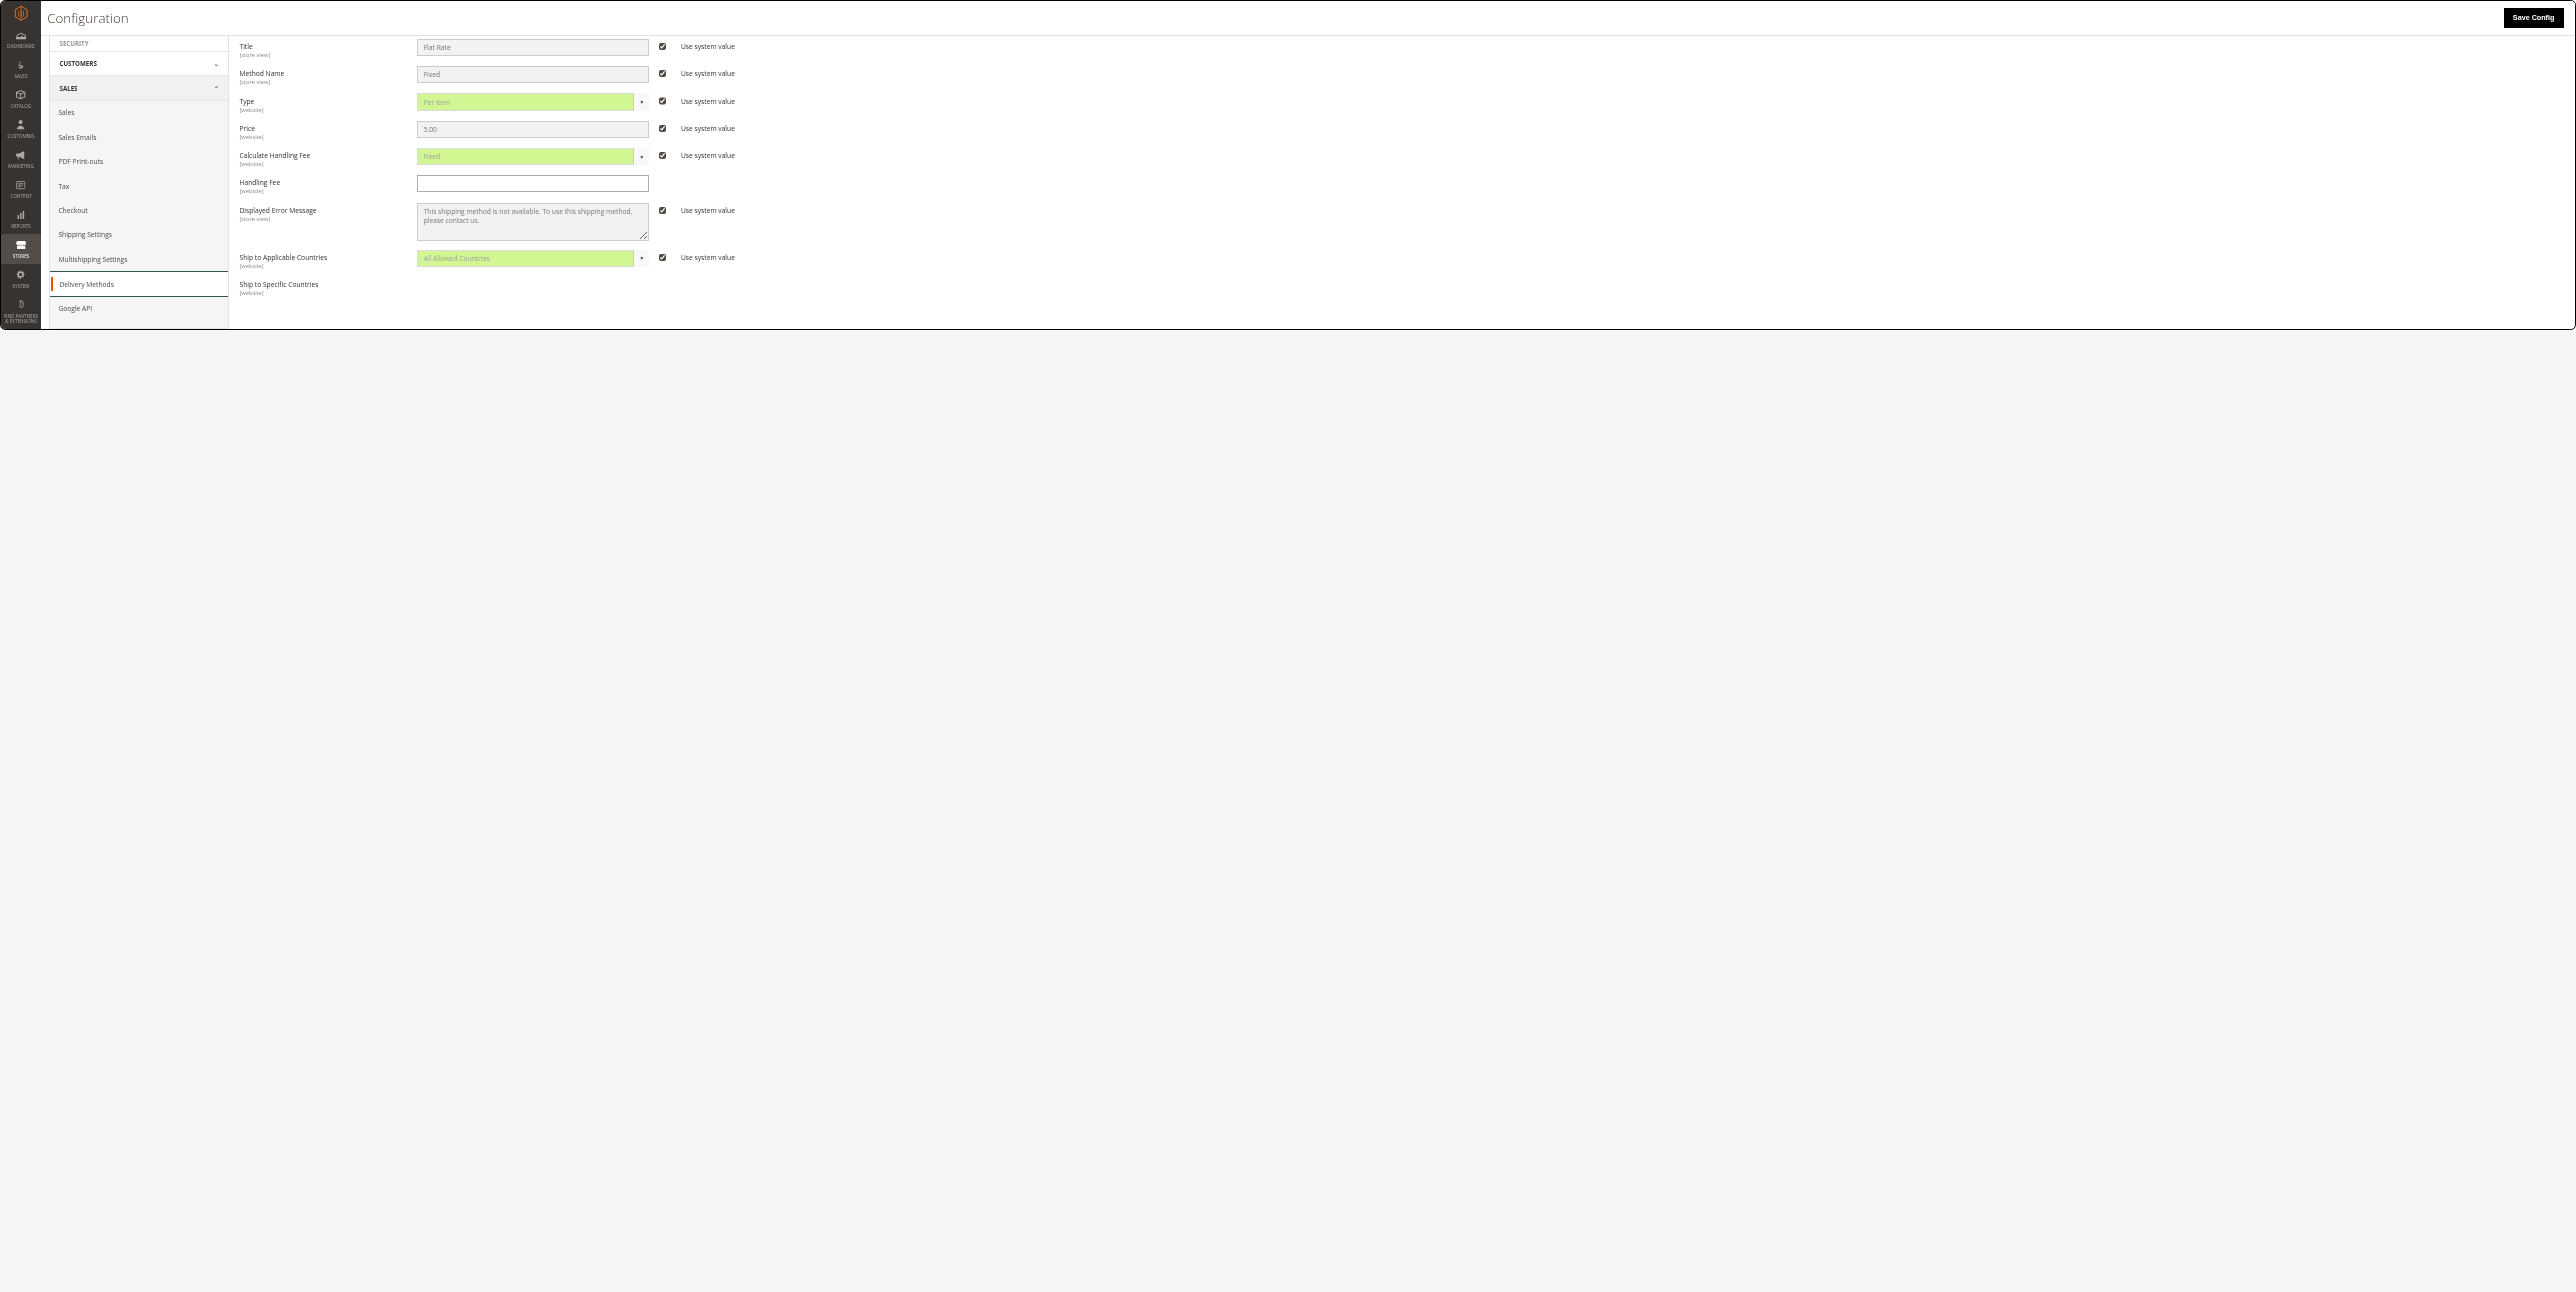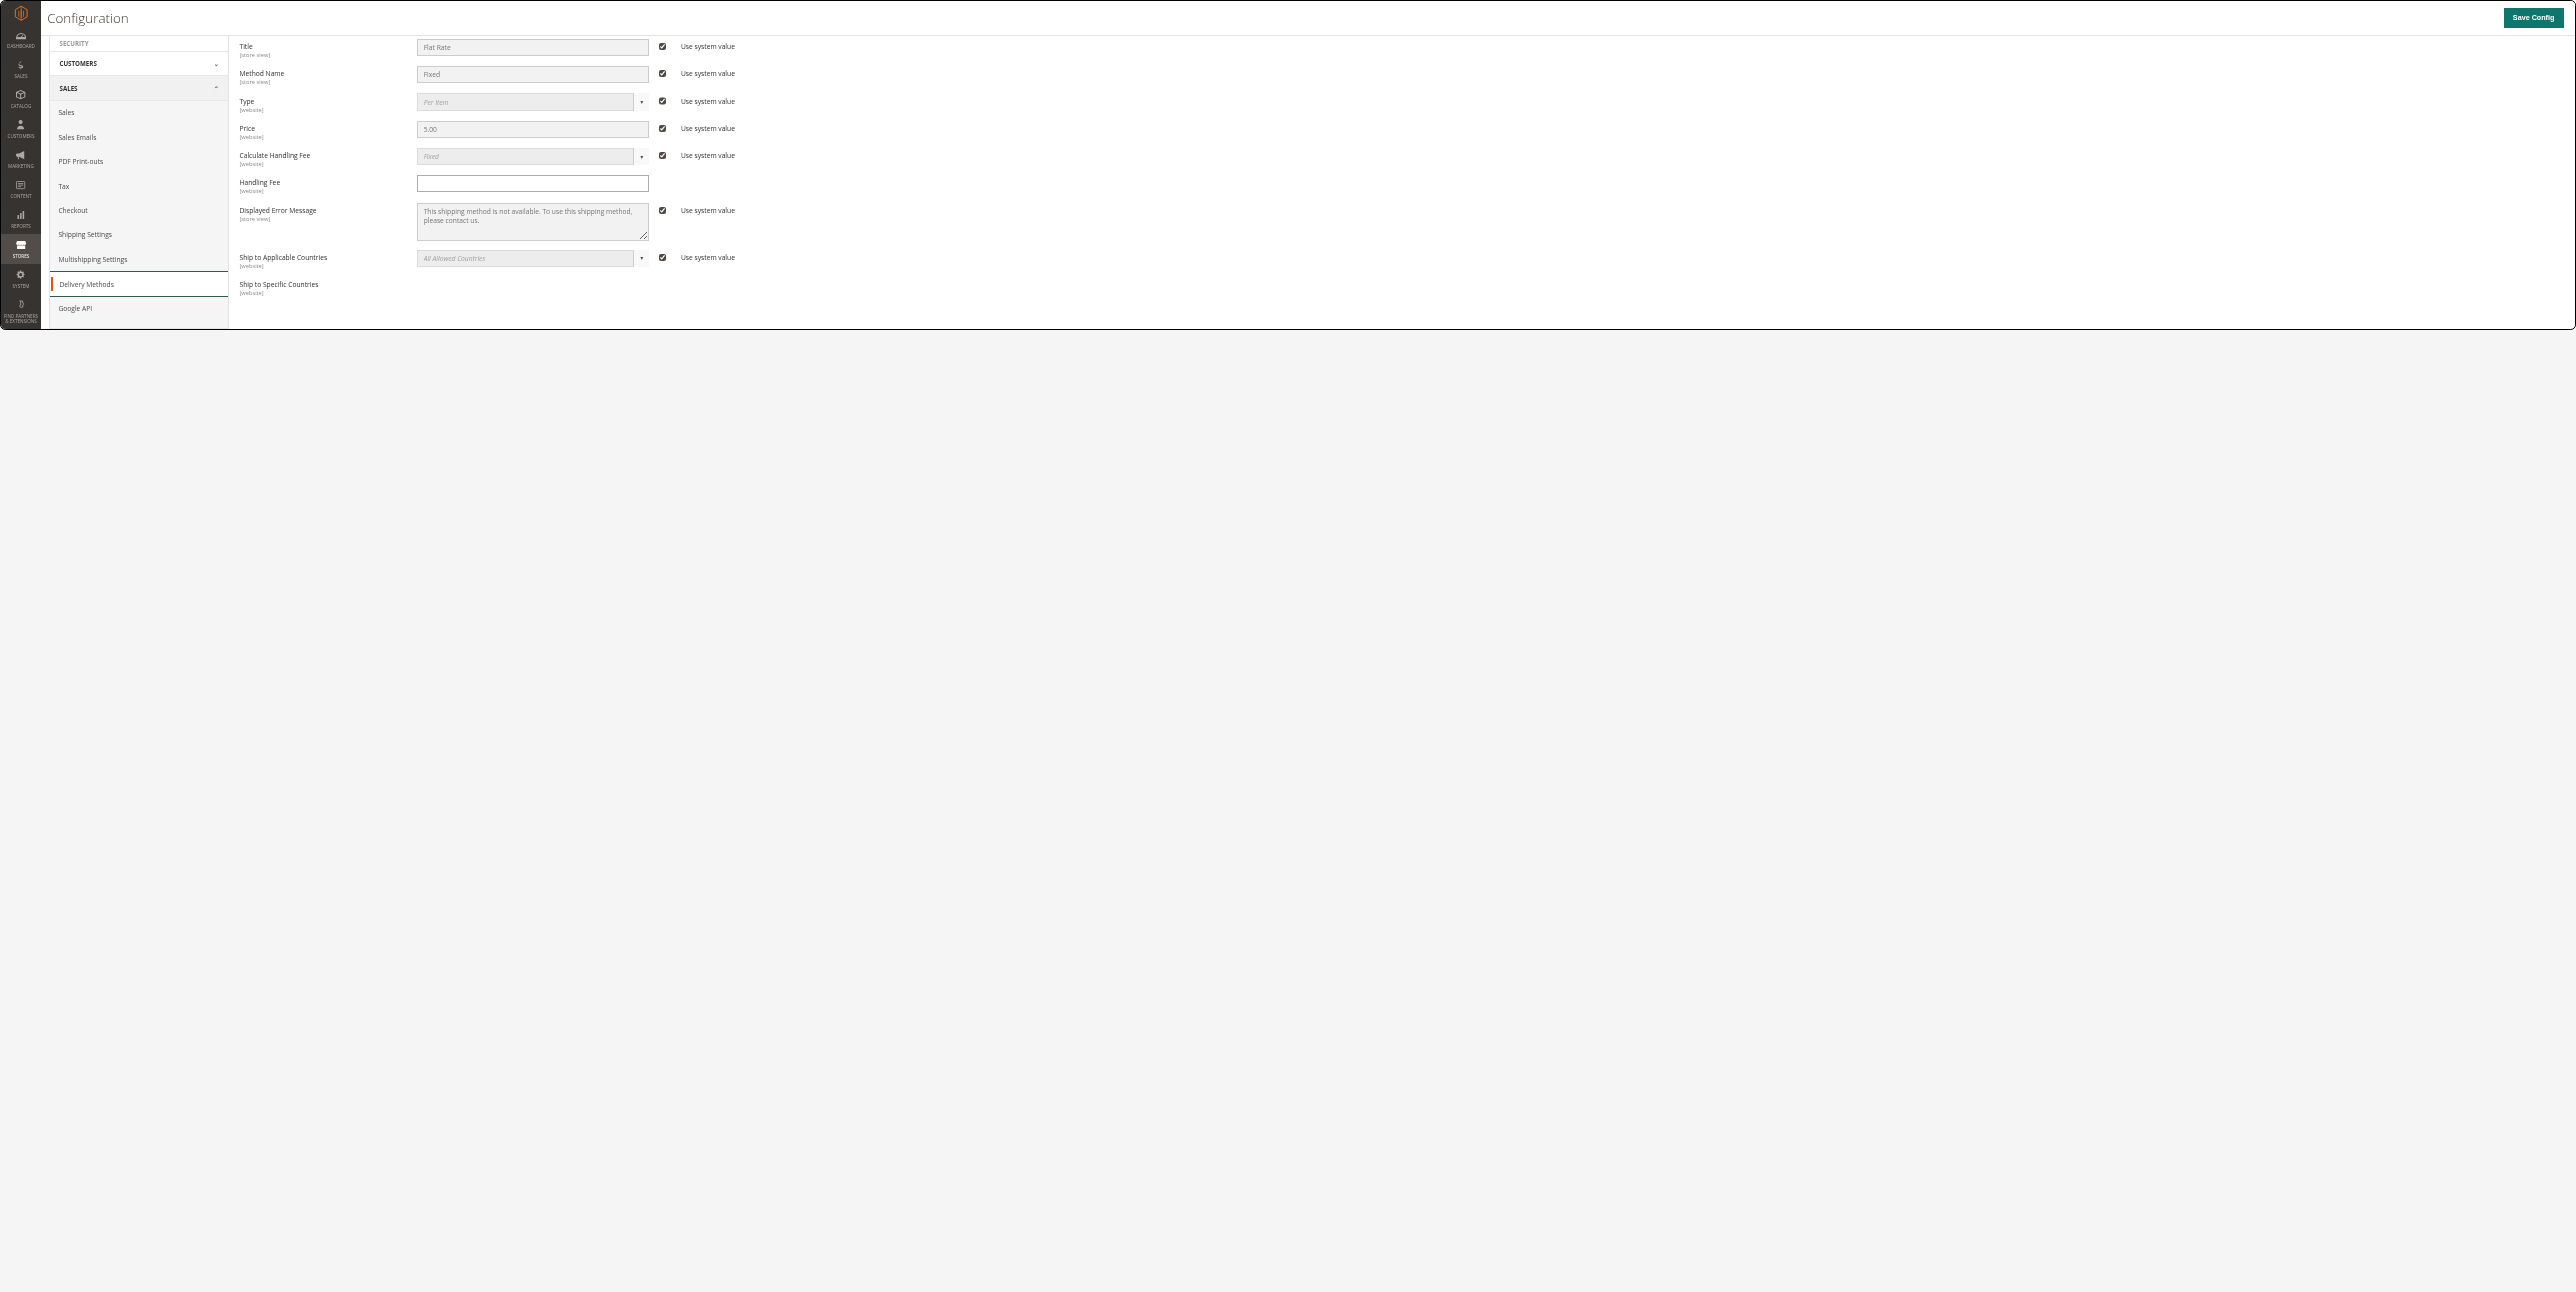--- a/index.html
+++ b/index.html
@@ -65,21 +65,21 @@
   padding: 7.2px 11.3px 7.2px 6.2px;
   border-bottom: 0.5px solid #e3e3e3;
   background: #fff;
 }
 .page-title {
   font-size: 13.4px;
   font-weight: 300;
   color: #41362f;
 }
 .save-btn {
-  background: #0f766e;
+  background: #000000;
   color: #fff;
   border: none;
   padding: 5.2px 9.3px;
   font-size: 7.2px;
   font-weight: 600;
   cursor: pointer;
 }
 
 .content {
   flex: 1;
@@ -212,21 +212,21 @@
 .select-wrap .chev {
   position: absolute;
   right: 5.2px;
   top: 50%;
   transform: translateY(-50%);
   font-size: 5.2px;
   color: #555;
   pointer-events: none;
   z-index: 1;
 }
-select:disabled { background: #e5e5e5; color: #777; border-color: #ccc; font-style: italic; }
+select:disabled { background: #bef264; color: #777; border-color: #ccc; }
 textarea { resize: vertical; height: 38px; }
 .multiselect {
   height: 74px;
   border: 0.5px solid #ccc;
   background: #f5f5f5;
   overflow-y: scroll;
   padding: 2.1px 0;
 }
 .multiselect-option {
   padding: 2.1px 8.2px;

